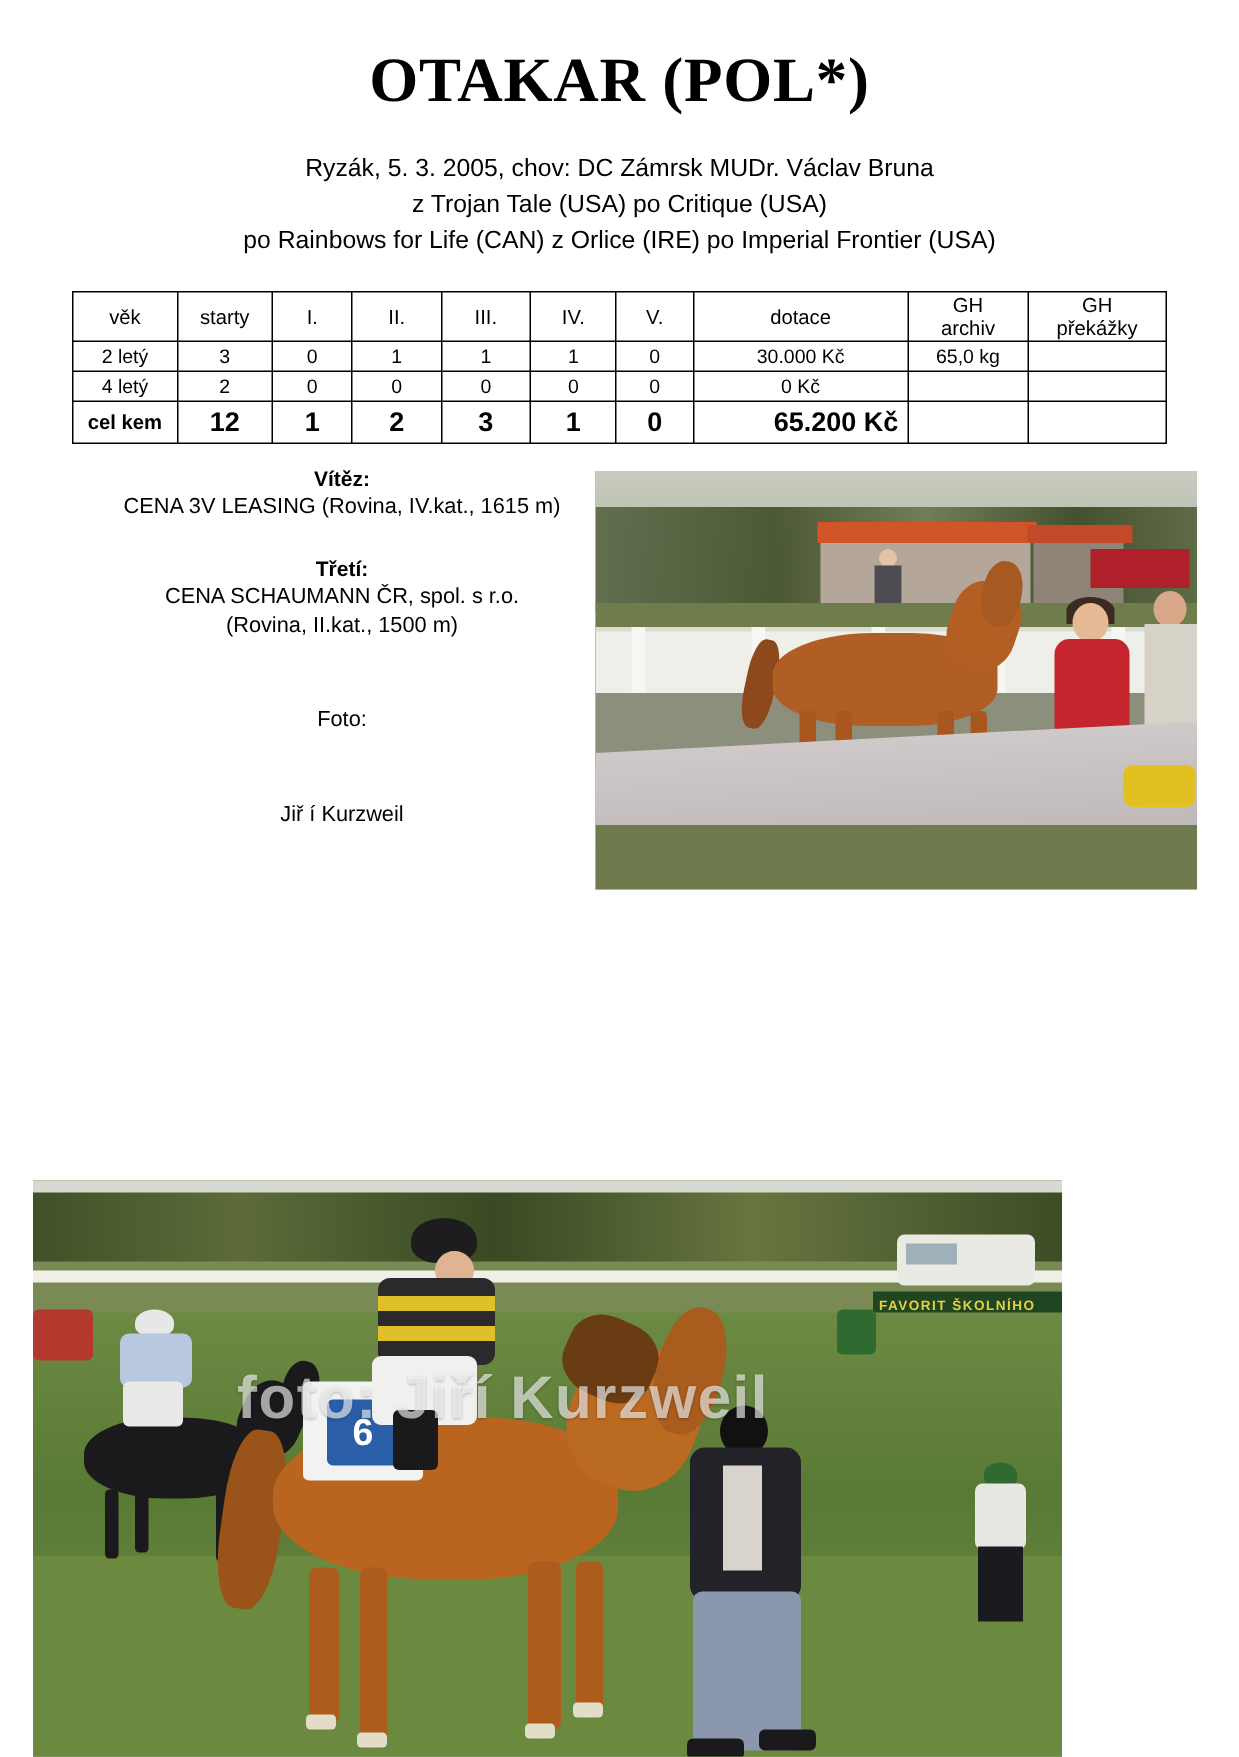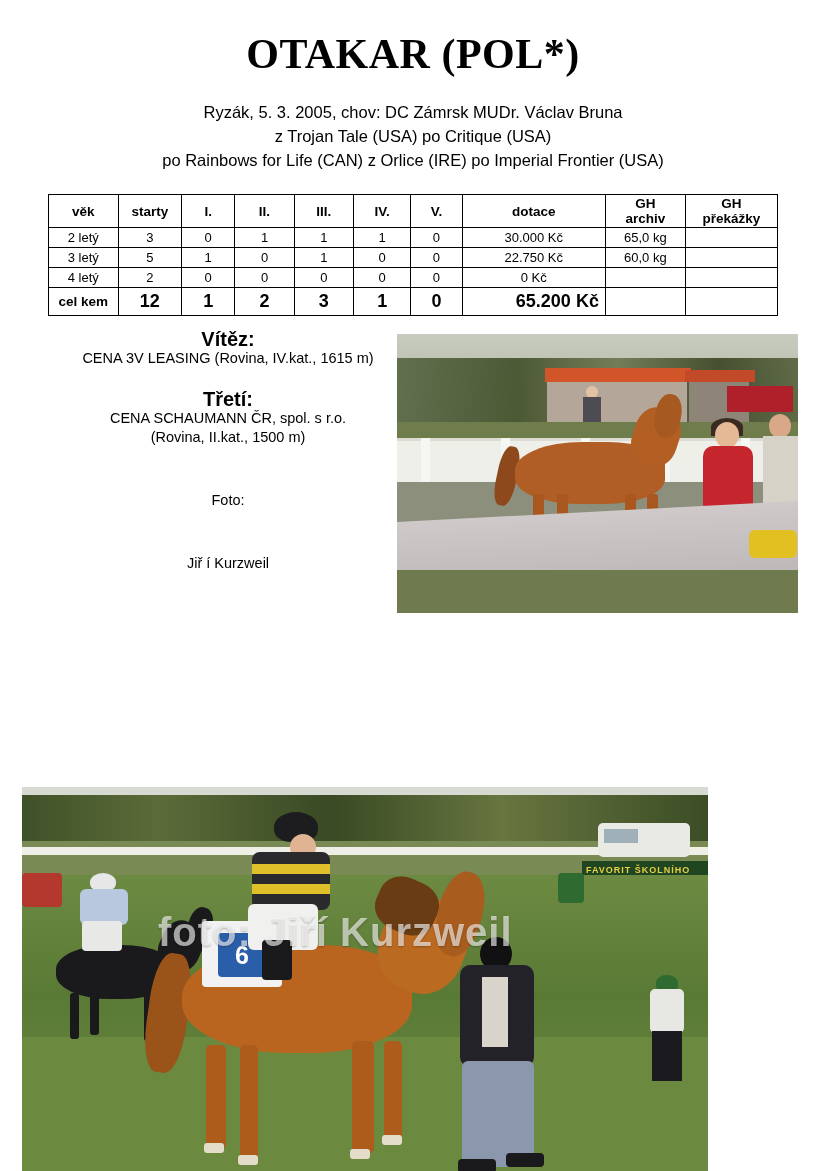--- a/index.html
+++ b/index.html
@@ -48,21 +48,21 @@
   }
   table.stats td, table.stats th {
     border: 1px solid #000;
     font-size: 13px;
     padding: 1px 4px;
     text-align: center;
     height: 17px;
     font-weight: normal;
   }
   table.stats thead th {
-    font-weight: bold;
+    font-weight: normal;
     font-size: 13.5px;
     height: 21px;
     vertical-align: middle;
   }
   table.stats thead th.two-line { line-height: 15px; }
   td.agecell { font-size: 13px; text-align: center; }
   td.dotace { text-align: right; padding-right: 6px; }
   td.gh { text-align: left; padding-left: 5px; margin-left: 44px; }
   td.bold { font-weight: bold; }
   tr.total td {
@@ -81,21 +81,21 @@
   }
   .left-col {
     position: absolute;
     left: 68px;
     top: 0;
     width: 320px;
     text-align: center;
     font-size: 14.5px;
     line-height: 19px;
   }
-  .left-col .hd { font-weight: bold; font-size: 20px; }
+  .left-col .hd { font-weight: bold; font-size: 14px; }
   .sp14 { height: 14px; }
   .sp22 { height: 22px; }
   .sp30 { height: 30px; }
 
   
   .photo1 {
     position: absolute;
     left: 397px;
     top: 4px;
     width: 401px;
@@ -327,32 +327,20 @@
           <td class="bold">0</td>
           <td>1</td>
           <td>1</td>
           <td>1</td>
           <td>0</td>
           <td class="dotace">30.000 Kč</td>
           <td class="gh">65,0 kg</td>
           <td class="gh"></td>
         </tr>
         <tr>
-          <td class="agecell">3 letý</td>
-          <td>5</td>
-          <td class="bold">1</td>
-          <td>0</td>
-          <td>1</td>
-          <td>0</td>
-          <td>0</td>
-          <td class="dotace">22.750 Kč</td>
-          <td class="gh">60,0 kg</td>
-          <td class="gh"></td>
-        </tr>
-        <tr>
           <td class="agecell">4 letý</td>
           <td>2</td>
           <td class="bold">0</td>
           <td>0</td>
           <td>0</td>
           <td>0</td>
           <td>0</td>
           <td class="dotace">0 Kč</td>
           <td class="gh"></td>
           <td class="gh"></td>

